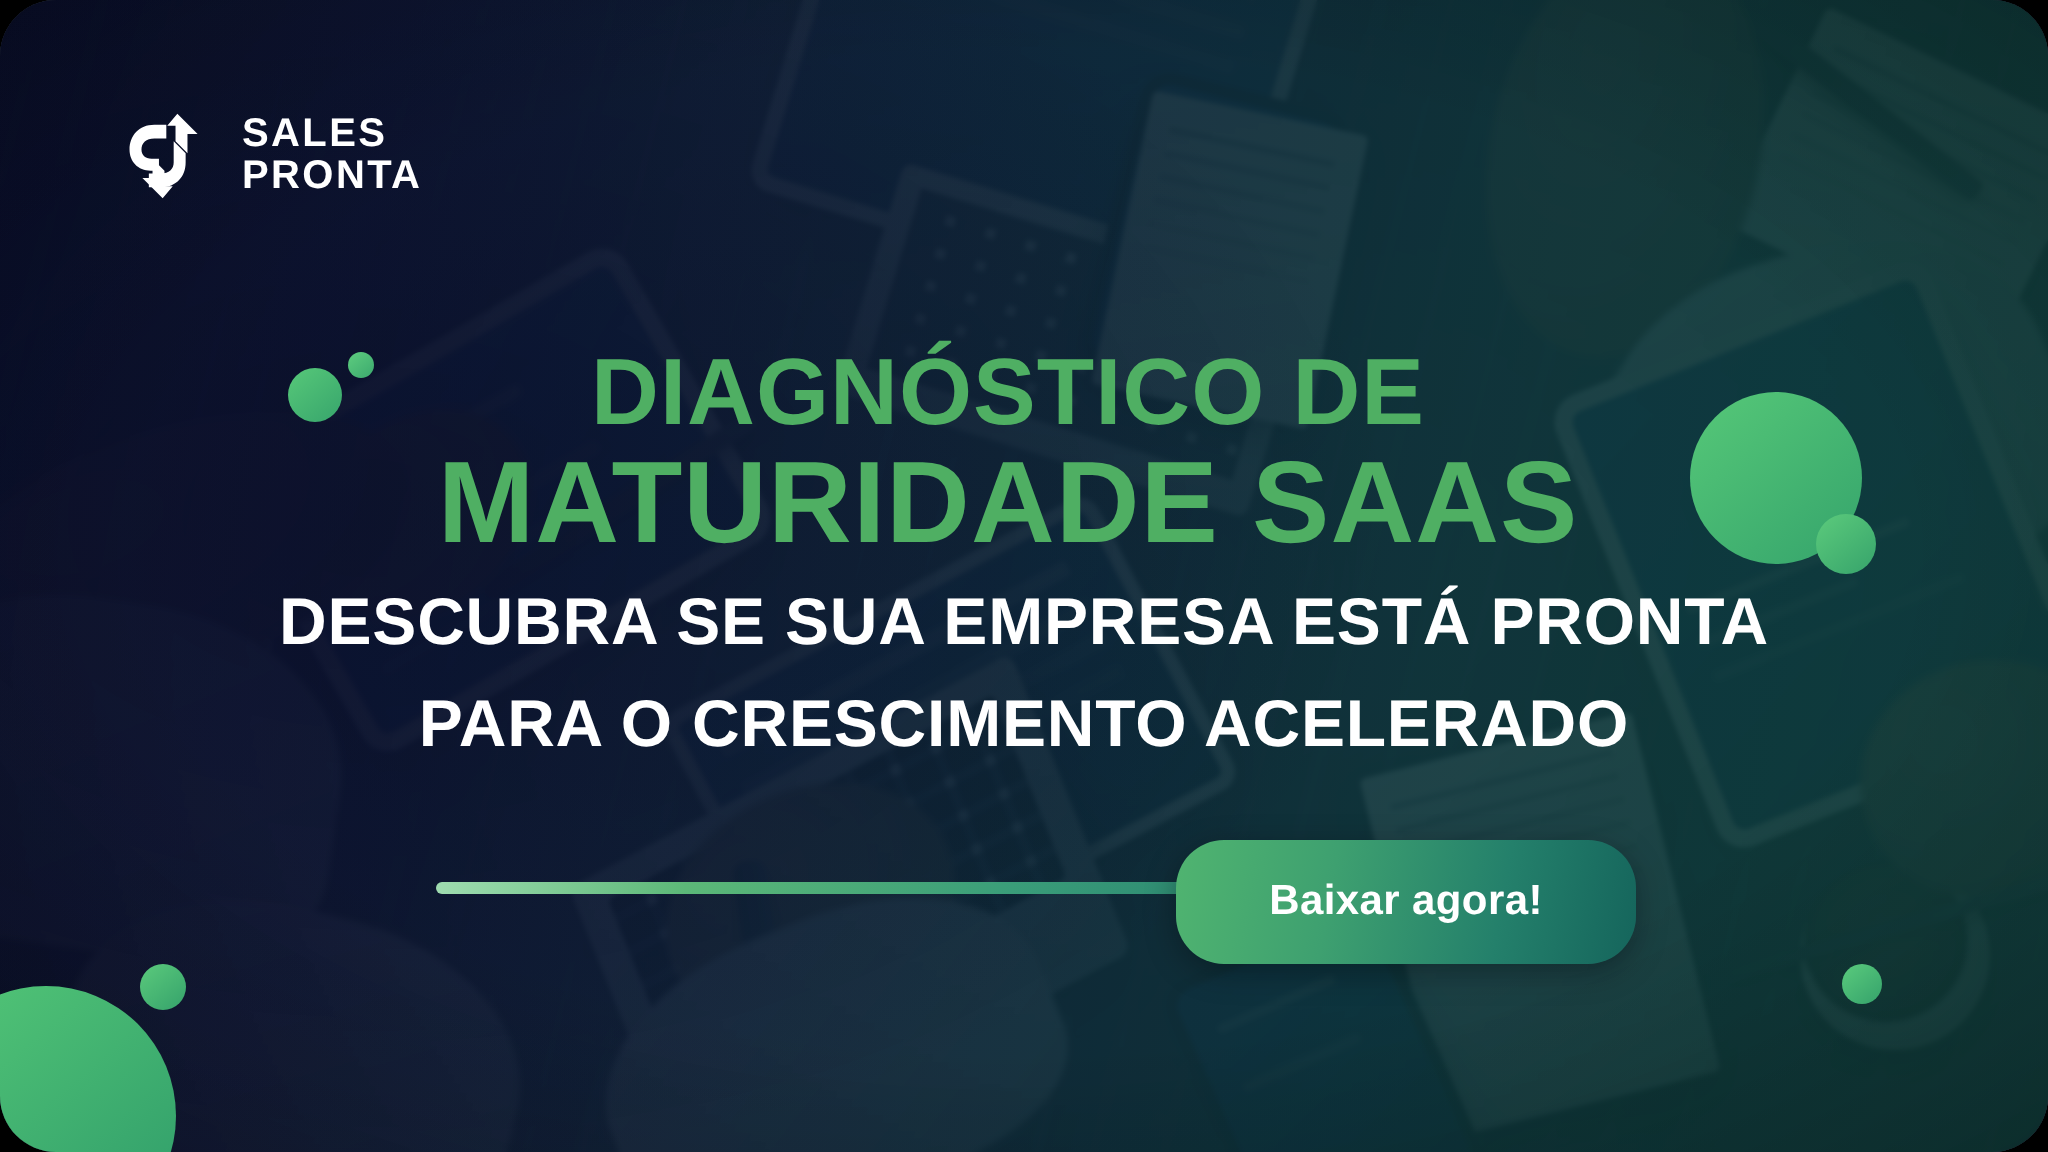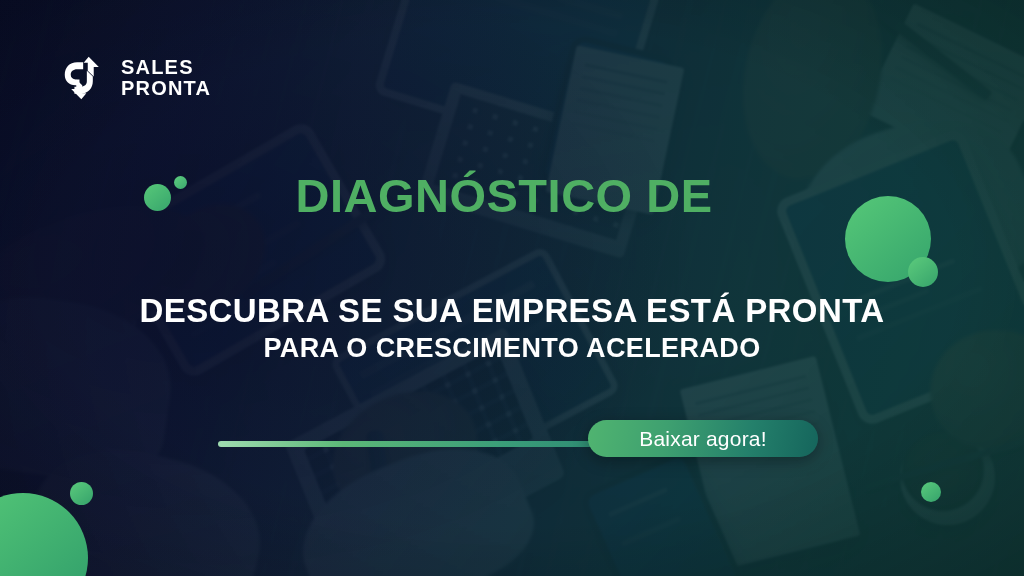--- a/index.html
+++ b/index.html
@@ -8,20 +8,21 @@
     background: #000;
   }
   .stage {
     position: relative;
     width: 1024px;
     height: 576px;
     overflow: hidden;
     font-family: "Liberation Sans", sans-serif;
     background: #0c1226;
     user-select: none;
+    border-radius: 28px;
   }
 
   
   .photo {
     position: absolute;
     inset: 0;
     background: #1a2030;
     overflow: hidden;
   }
   .photo-el { position: absolute; }
@@ -295,35 +296,35 @@
   .headline .l1 { font-size: 47px; line-height: 1.0; display:block; }
   .headline .l2 { font-size: 58px; line-height: 1.08; display:block; margin-top: 2px; }
 
   
   .subhead {
     position: absolute; left: 0; right: 0; top: 292px;
     text-align: center; color: #ffffff; font-weight: 800;
     letter-spacing: 0.4px;
   }
   .subhead .s1 { font-size: 33px; line-height: 1.18; display:block; }
-  .subhead .s2 { font-size: 27px; line-height: 1.18; display:block; margin-top: 2px; }
+  .subhead .s2 { font-size: 33px; line-height: 1.18; display:block; margin-top: 12px; }
 
   
   .cta-line {
     position: absolute; left: 218px; top: 441px;
     width: 480px; height: 6px; border-radius: 3px;
     background: linear-gradient(90deg, #9fdcb0 0%, #5cb878 26%, #3a9d79 60%, #22796c 100%);
   }
   .cta-btn {
     position: absolute; left: 588px; top: 420px;
-    width: 230px; height: 37px; border: 0; padding: 0;
+    width: 230px; height: 62px; border: 0; padding: 0;
     border-radius: 24px; cursor: pointer;
     background: linear-gradient(100deg, #50B470 0%, #3EA070 34%, #24806B 70%, #15655C 100%);
     color: #ffffff; font-family: "Liberation Sans", sans-serif;
-    font-size: 21px; font-weight: 400; letter-spacing: 0.2px;
+    font-size: 21px; font-weight: 700; letter-spacing: 0.2px;
     box-shadow: 0 4px 16px rgba(0,0,0,.32);
   }
 </style>
 </head>
 <body>
 
 <div class="stage">
 
   <div class="photo">
     <div class="table-base"></div>
@@ -399,20 +400,21 @@
       </g>
     </svg>
     <div class="logo-words">
       <span>SALES</span>
       <span>PRONTA</span>
     </div>
   </div>
 
   <div class="headline">
     <span class="l1">DIAGNÓSTICO DE</span>
+    <span class="l2">MATURIDADE SAAS</span>
   </div>
 
   <div class="subhead">
     <span class="s1">DESCUBRA SE SUA EMPRESA ESTÁ PRONTA</span>
     <span class="s2">PARA O CRESCIMENTO ACELERADO</span>
   </div>
 
   <div class="cta-line"></div>
   <button class="cta-btn">Baixar agora!</button>
 

